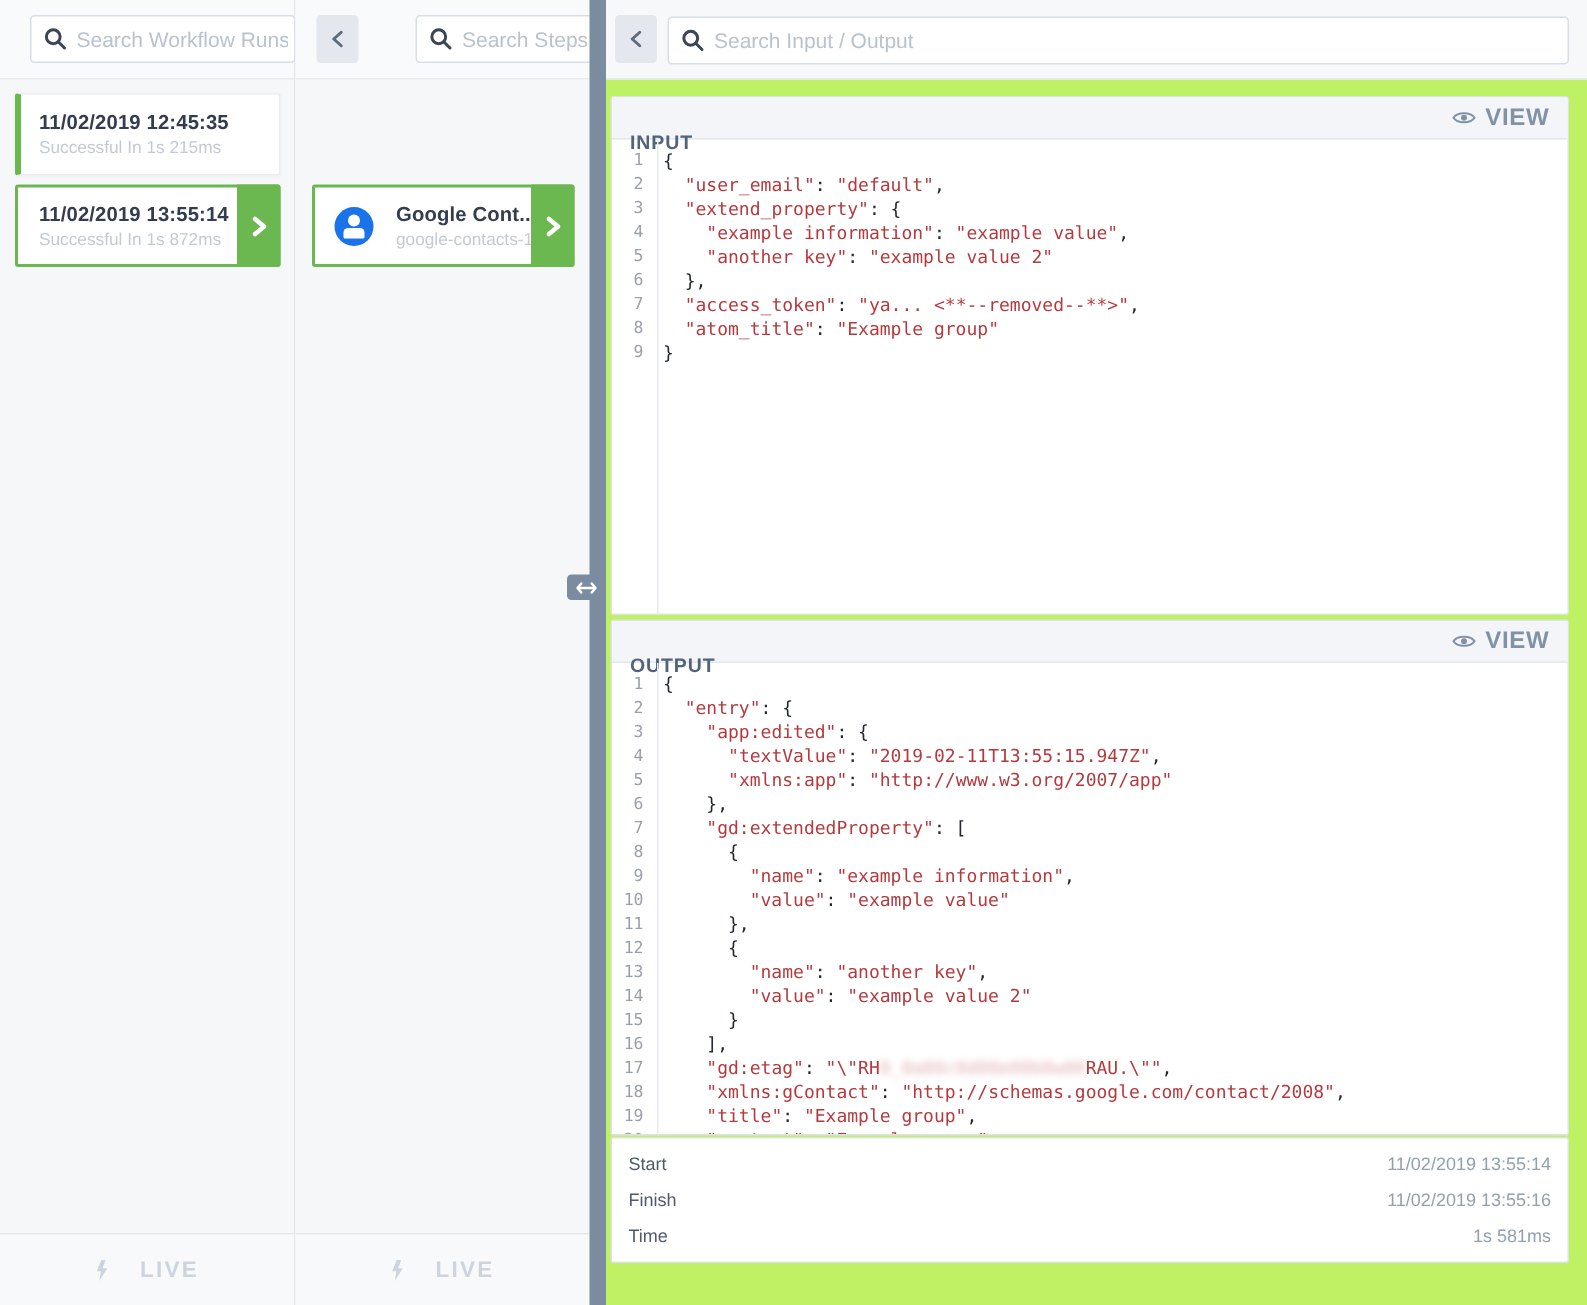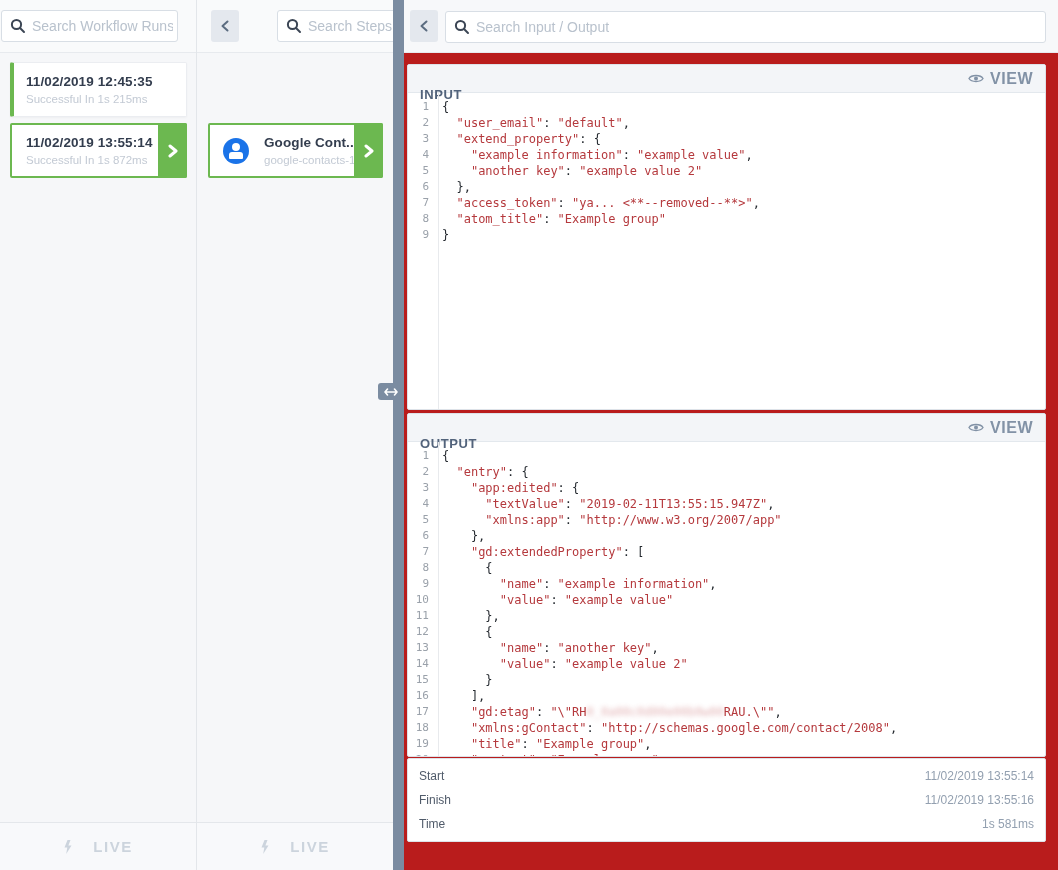--- a/index.html
+++ b/index.html
@@ -41,21 +41,21 @@
   .live-bar { position:absolute; left:0; right:0; bottom:0; height:48px; border-top:1px solid #e4e7eb;
       display:flex; align-items:center; justify-content:center; gap:20px; cursor:pointer; background:#f8f9fb; }
   .live-label { font-size:15px; font-weight:bold; letter-spacing:1.5px; color:#ccd4dd; }
 
   
   #divider { position:absolute; left:393px; top:0; bottom:0; width:11px; background:#7b8ca1; }
   #divider-handle { position:absolute; left:-15px; top:383px; width:26px; height:17px; background:#7b8ca1;
       border-radius:3px 0 0 3px; cursor:col-resize; display:flex; align-items:center; justify-content:center; }
 
   
-  #right { position:absolute; left:404px; right:0; top:0; bottom:0; background:#b91c1c; }
+  #right { position:absolute; left:404px; right:0; top:0; bottom:0; background:#bef264; }
   #right .search-row { background:#f7f8fa; }
   #io-search { left:41px; right:12px; top:11px; }
   .panel { position:absolute; left:3px; width:639px; background:#fff; border:1px solid #dde2e8; border-radius:2px; }
   .panel-header { height:28px; background:#f3f5f8; border-bottom:1px solid #e3e8ed;
       display:flex; align-items:center; justify-content:space-between; padding:0 12px; }
   .panel-title { font-size:13px; font-weight:bold; letter-spacing:.6px; color:#52637b;margin-top:31px; }
   .view-btn { display:flex; align-items:center; gap:6px; cursor:pointer; }
   .view-label { font-size:16px; font-weight:bold; letter-spacing:.5px; color:#8292a6; }
 
   .code { position:relative; overflow:hidden; font-family:"DejaVu Sans Mono", monospace; font-size:12px;
@@ -76,21 +76,21 @@
   .stat-label { font-size:12px; color:#505b6a; }
   .stat-value { font-size:12px; color:#93a0b0; }
 </style>
 </head>
 <body>
 
 <div id="app" style="--green:#6cb850; --gblue:#1a73e8;">
 
   <div class="col" id="col-runs">
     <div class="search-row">
-      <div class="search-box" style="left:1px; top:10px; width:177px;">
+      <div class="search-box" style="left:20px; top:10px; width:177px;">
         <svg class="mag" width="16" height="16" viewBox="0 0 16 16">
             <circle cx="6.5" cy="6.5" r="4.6" fill="none" stroke="#3b4554" stroke-width="2"></circle>
             <line x1="10" y1="10" x2="14" y2="14" stroke="#3b4554" stroke-width="2" stroke-linecap="round"></line>
           </svg>
         <input type="text" placeholder="Search Workflow Runs" style="">
       </div>
     </div>
 
     <div class="card plain" style="left:10px; top:62px; width:177px; height:55px; padding:11px 0 0 12px;">
       <div class="card-title">11/02/2019 12:45:35</div>

